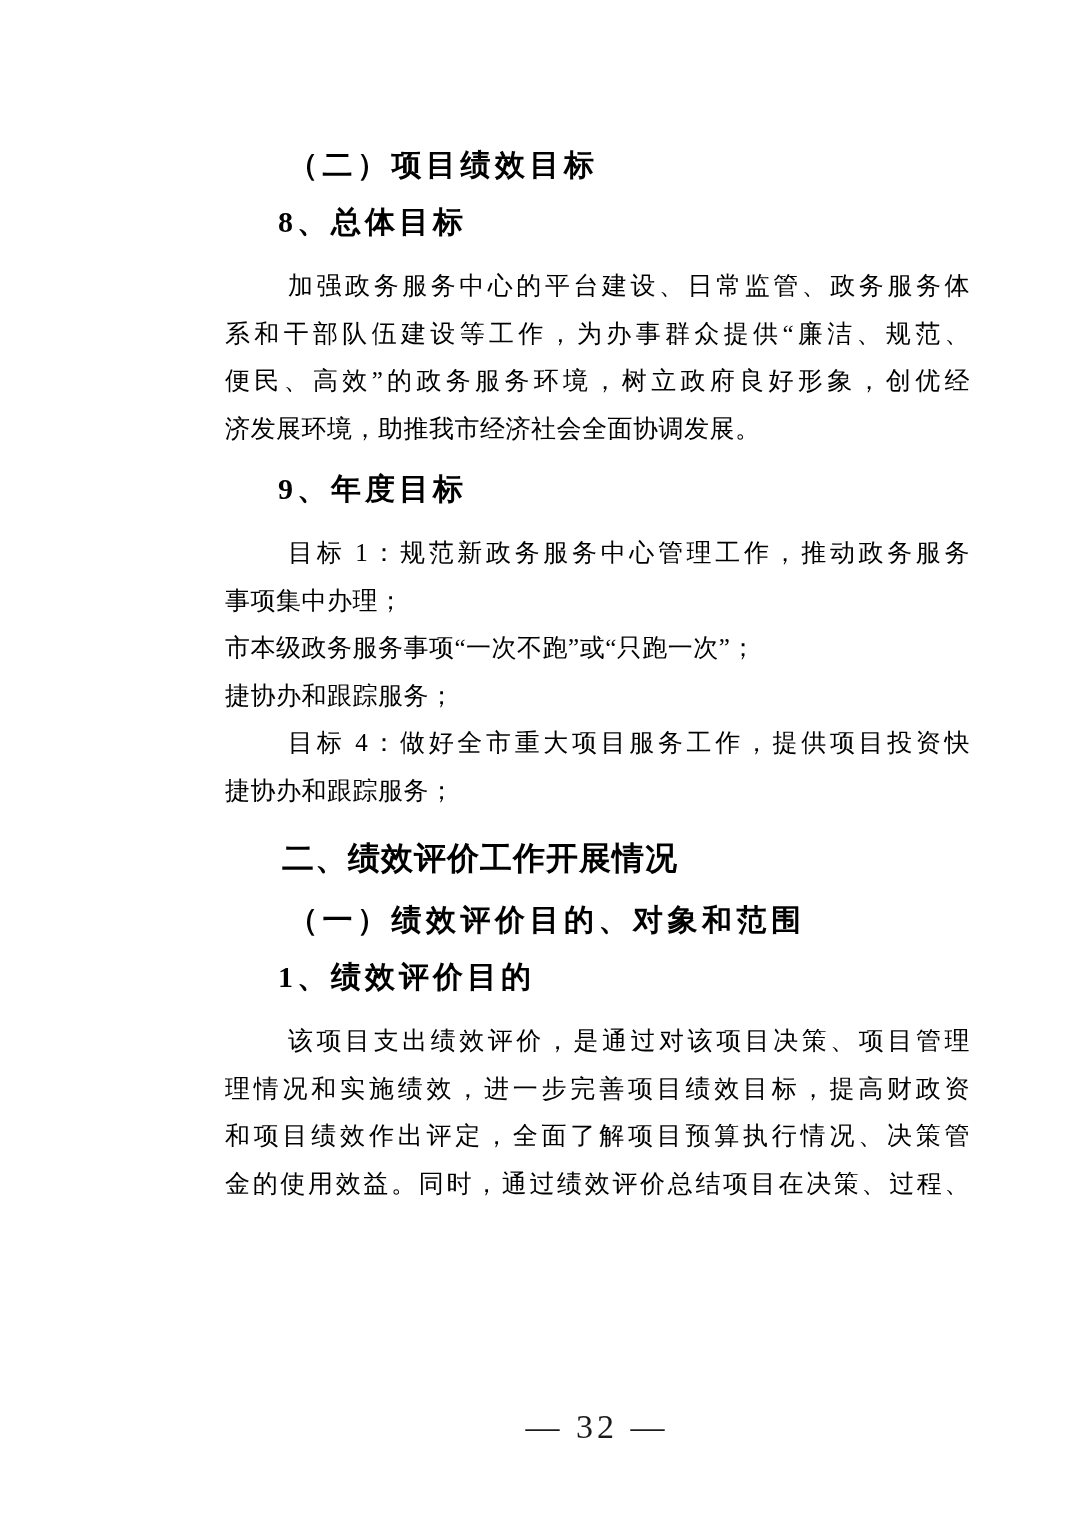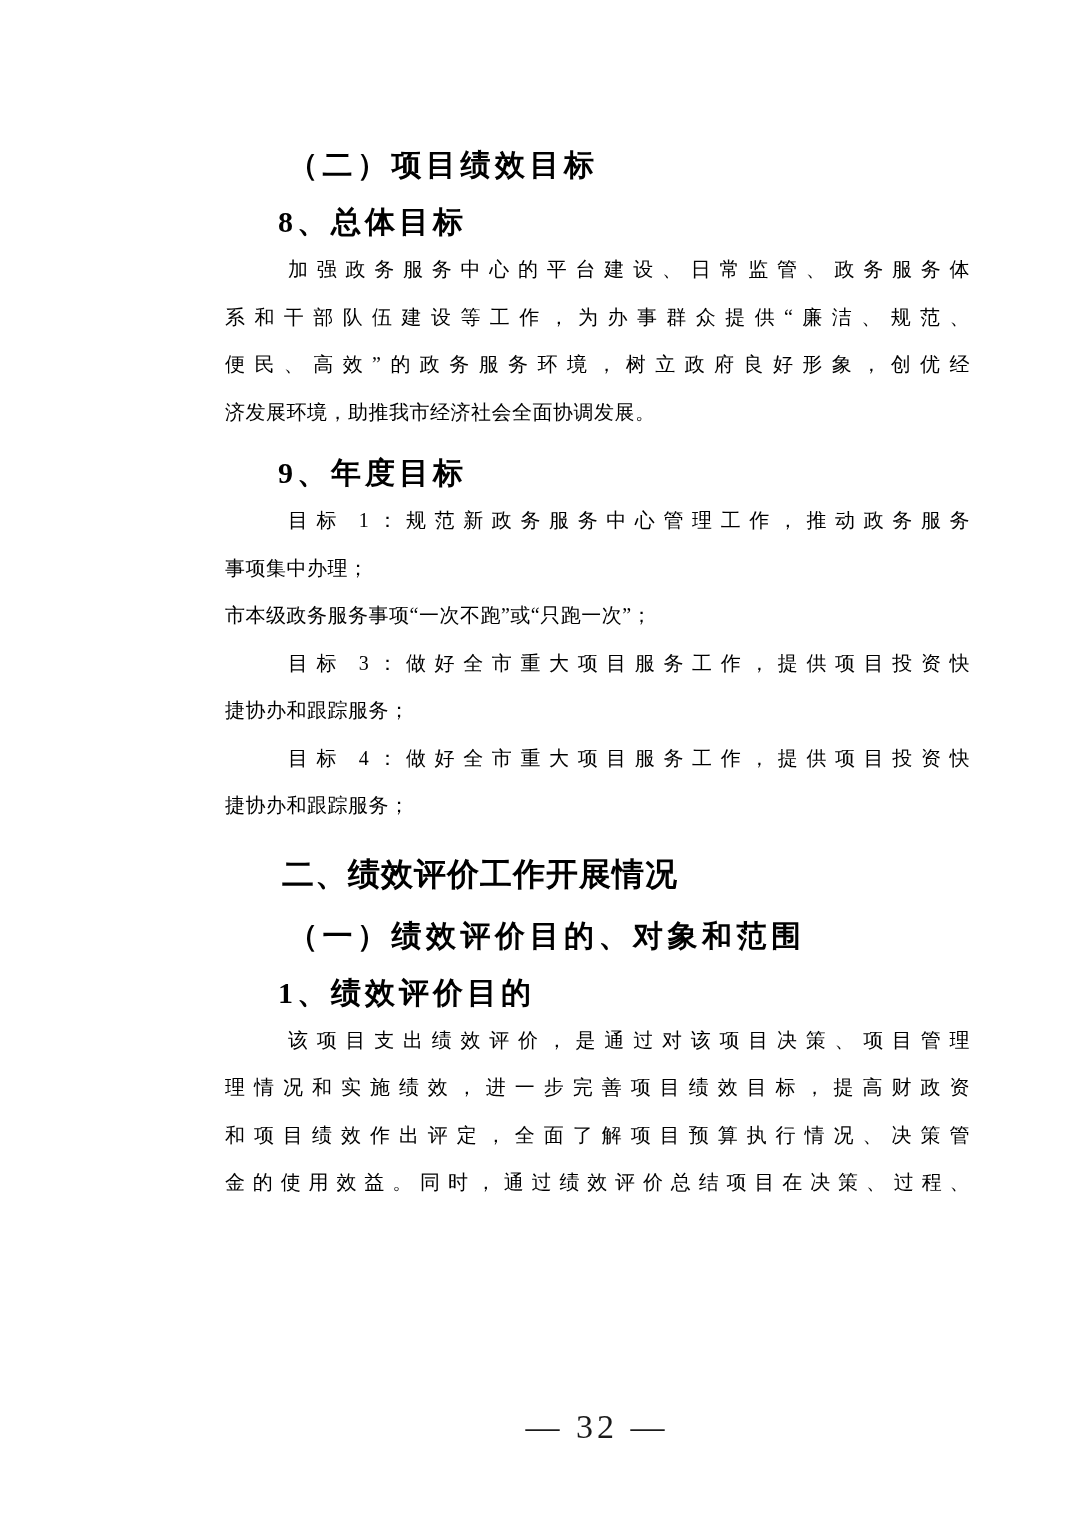--- a/index.html
+++ b/index.html
@@ -44,22 +44,22 @@
   
   .h4 {
     font-weight: bold;
     font-size: 30px;
     line-height: 40px;
     letter-spacing: 4px;
     padding-left: 53px;
     margin-top: 17px;
   }
   .para {
-    margin: 4px 0 0 0;
-    font-size: 20px;
+    margin: 20px 0 0 0;
+    font-size: 25px;
   }
   .para + .para { margin-top: 0; }
   .line {
     line-height: 47.5px;
     letter-spacing: 0.5px;
     text-align: justify;
     text-align-last: justify;
   }
   .line.first { text-indent: 63px; }
   .line.last {
@@ -94,21 +94,20 @@
       </div>
       <div class="h4">9、年度目标</div>
       <div class="para">
         <div class="line first">目标 1：规范新政务服务中心管理工作，推动政务服务</div>
         <div class="line last">事项集中办理；</div>
       </div>
       <div class="para">
         <div class="line last">市本级政务服务事项“一次不跑”或“只跑一次”；</div>
       </div>
       <div class="para">
-        <div class="line first">目标 3：做好全市重大项目服务工作，提供项目投资快</div>
         <div class="line last">捷协办和跟踪服务；</div>
       </div>
       <div class="para">
         <div class="line first">目标 4：做好全市重大项目服务工作，提供项目投资快</div>
         <div class="line last">捷协办和跟踪服务；</div>
       </div>
       <div class="h2">二、绩效评价工作开展情况</div>
       <div class="h3">（一）绩效评价目的、对象和范围</div>
       <div class="h4">1、绩效评价目的</div>
       <div class="para">

